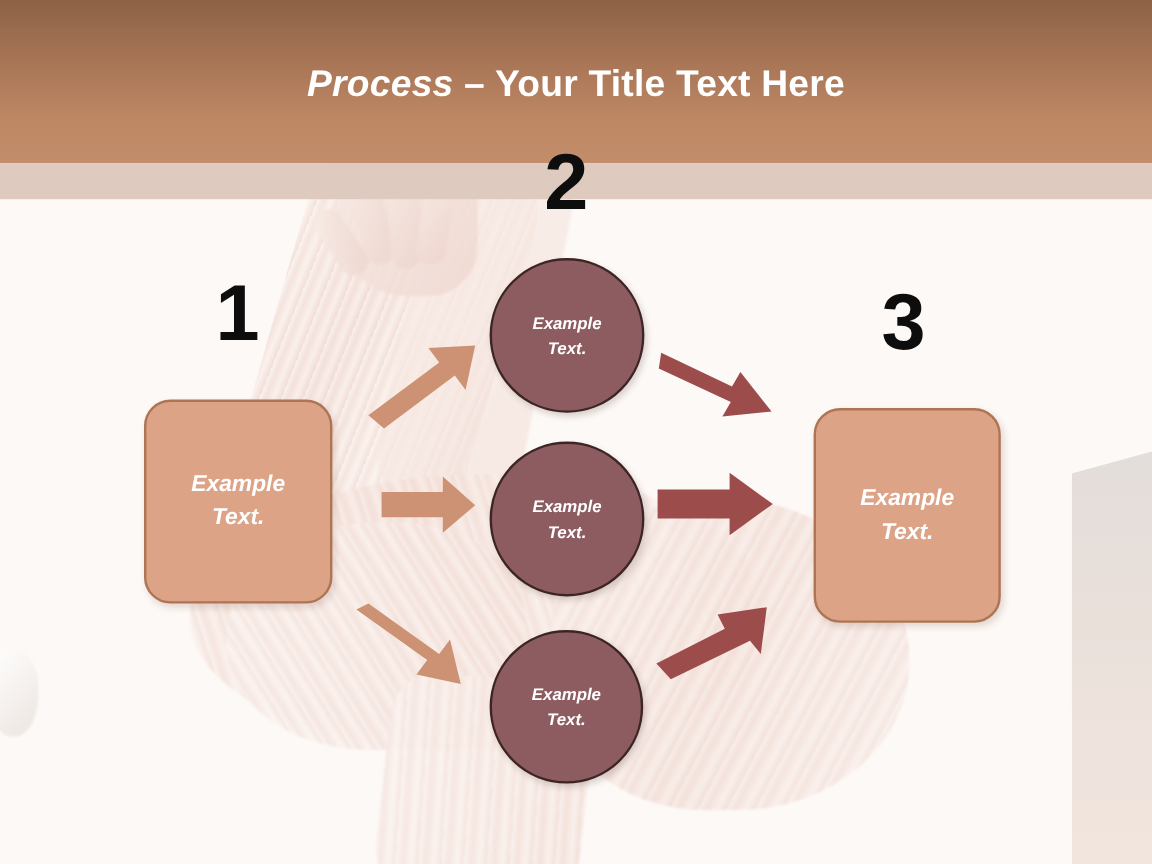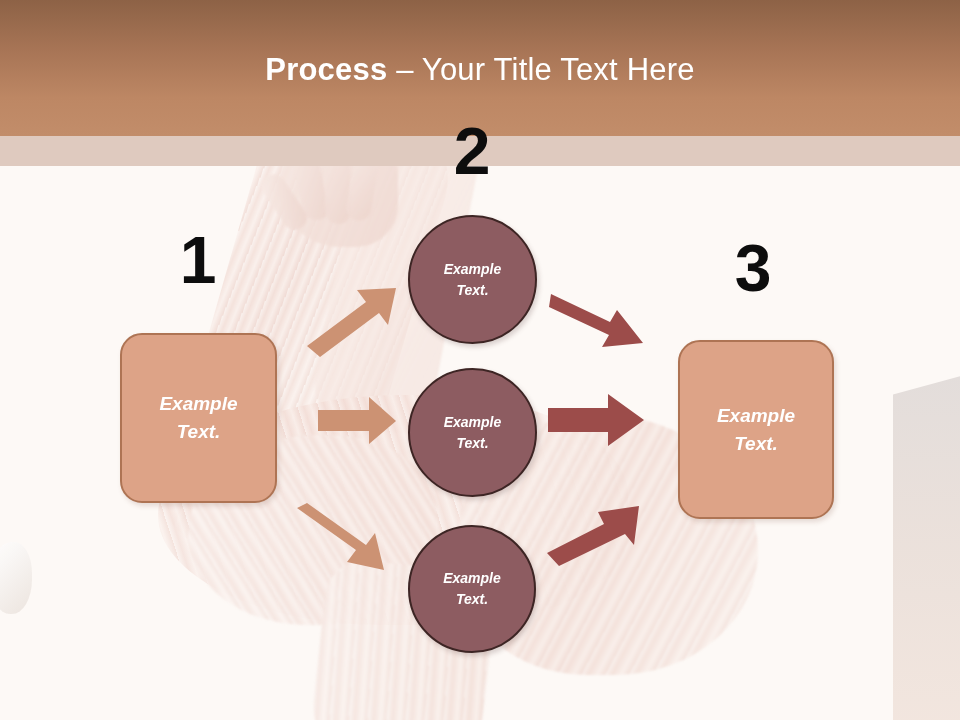--- a/index.html
+++ b/index.html
@@ -218,22 +218,22 @@
     position: absolute;
     left: 0;
     top: 52px;
     width: 960px;
     text-align: center;
     color: #ffffff;
     font-size: 31px;
     letter-spacing: 0.2px;
     white-space: nowrap;
   }
-  .slide-title .t-bold { font-weight: bold; }
-  .slide-title .t-light { font-weight: normal; }
+  .slide-title .t-bold { font-weight: bold; font-style: italic; }
+  .slide-title .t-light { font-weight: bold; }
 
   
   .step-num {
     position: absolute;
     color: #0d0d0d;
     font-weight: bold;
     font-size: 66px;
     line-height: 1;
     text-align: center;
     width: 80px;

